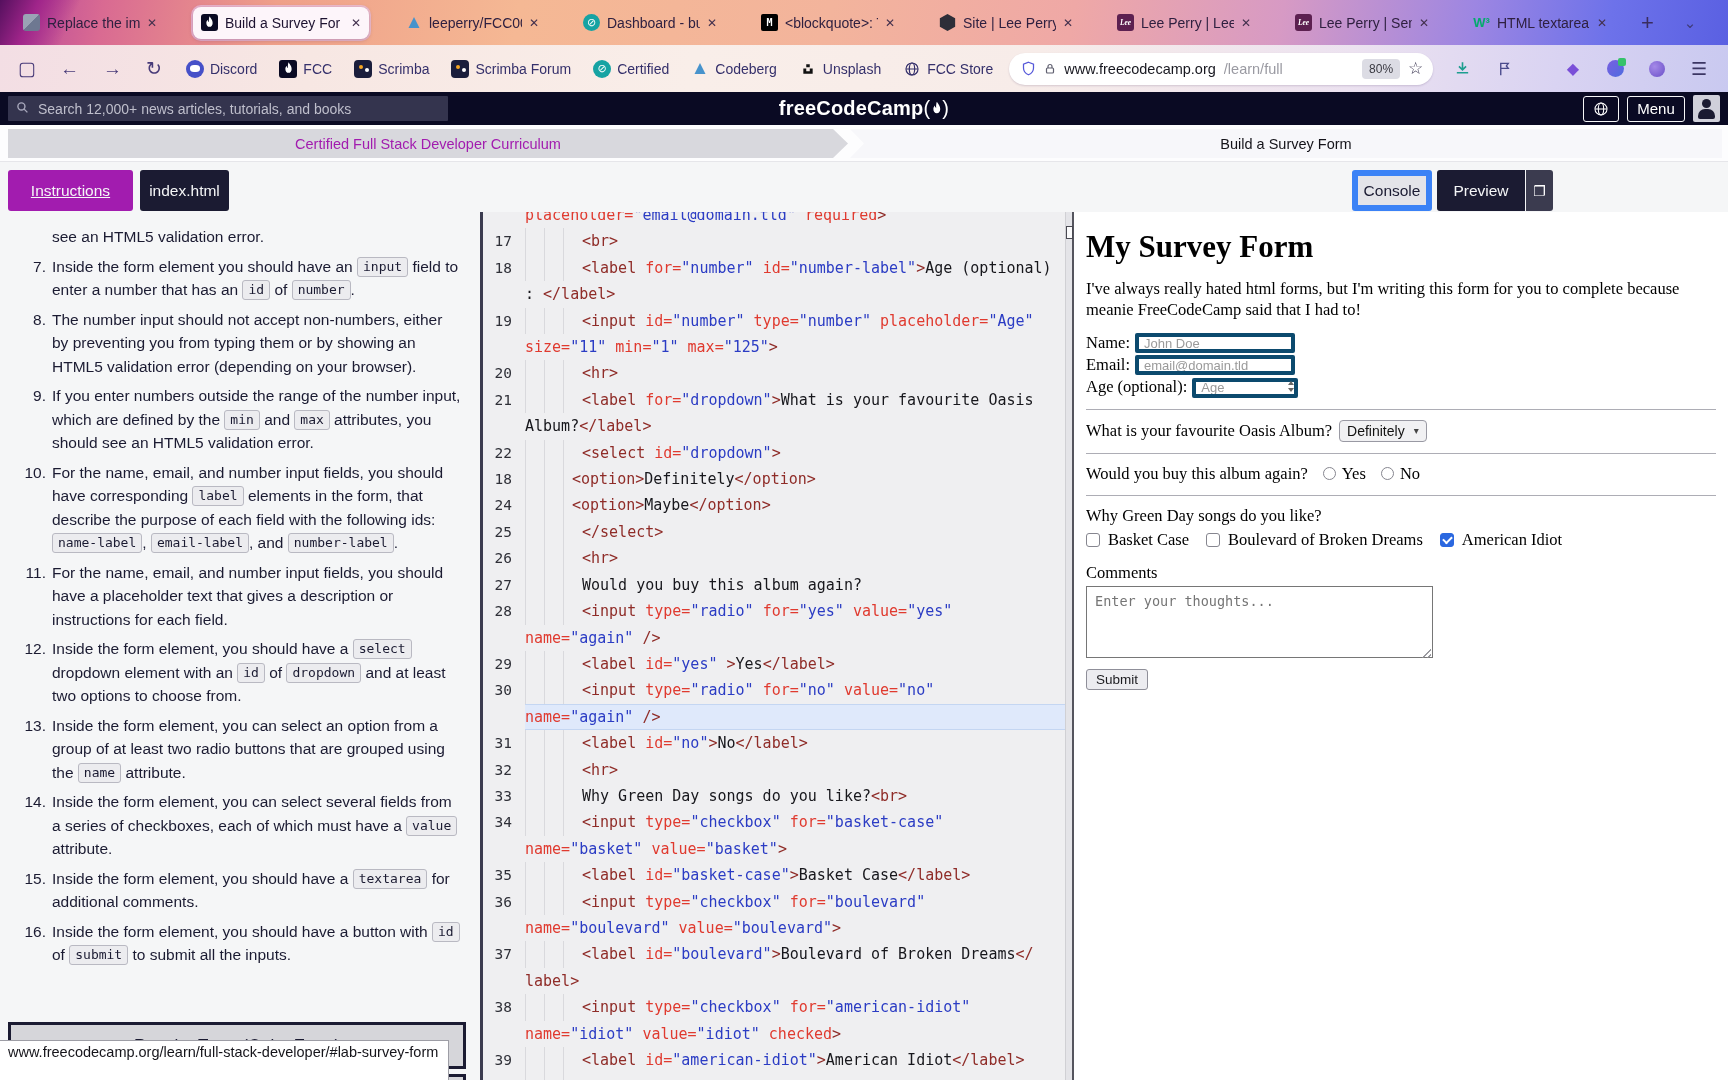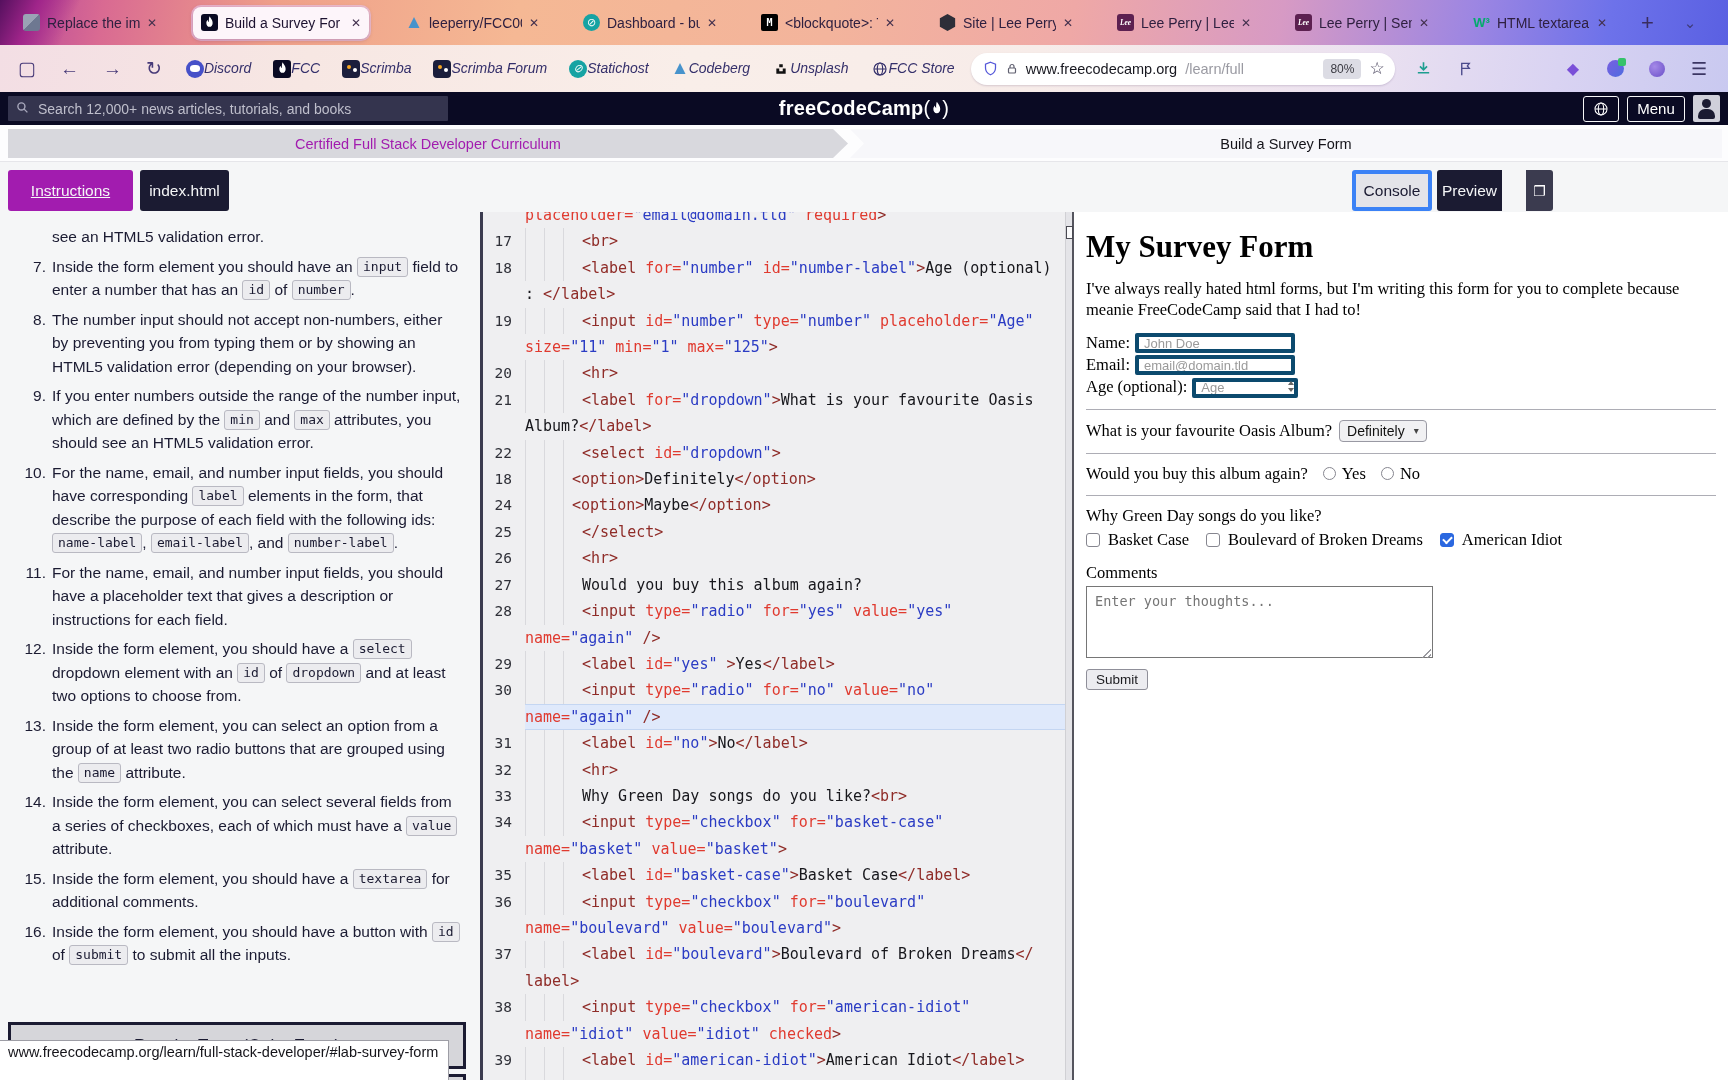--- a/index.html
+++ b/index.html
@@ -26,21 +26,21 @@
 .fav-w3 { background:transparent; color:#04aa6d; font-size:13px; }
 .newtab-btn { font-size:22px; color:#3a2d5e; margin-left:26px; z-index:1; }
 .tabmenu-btn { font-size:15px; color:#3e3a75; margin-left:30px; z-index:1; }
 
 
 .toolbar { height:47px; display:flex; align-items:center;
   background:linear-gradient(100deg,#f3dee4 0%,#f7e7e3 18%,#f9eee9 40%,#f7ece9 60%,#ece2f0 78%,#d9d3f2 90%,#c9c9f0 100%); }
 .tb-left { display:flex; align-items:center; gap:24px; padding-left:18px; color:#473a78; }
 .nav-glyph { font-size:19px; line-height:1; }
 .bookmarks { display:flex; align-items:center; gap:22px; margin-left:24px; }
-.bookmark { display:flex; align-items:flex-start; font-size:14px; color:#35306b; white-space:nowrap;font-style:italic; }
+.bookmark { display:flex; align-items:center; gap:6px; font-size:14px; color:#35306b; white-space:nowrap; }
 .bico { width:18px; height:18px; display:flex; align-items:center; justify-content:center; border-radius:3px; overflow:hidden; }
 .b-discord { background:#4650c8; border-radius:50%; }
 .disc-blob { width:10px; height:7px; background:#fff; border-radius:4px/3px; display:block; }
 .b-fcc { background:#0a0a23; }
 .b-scrimba { background:#1b1e3c; border-radius:4px; position:relative; }
 .scrimba-dots { width:4px; height:4px; border-radius:50%; background:#f5a623; box-shadow:6px 3px 0 #fff; display:block; margin:-4px 0 0 -5px; }
 .b-statichost { background:#16a3a3; border-radius:50%; color:#fff; font-size:11px; }
 .b-unsplash,.b-codeberg,.b-globe { background:transparent; }
 .urlbar { margin-left:16px; width:424px; height:32px; background:#fff; border-radius:16px; display:flex; align-items:center; padding:0 10px 0 12px; gap:8px; box-shadow:0 1px 2px rgba(60,40,90,.18); }
 .url-domain { font-size:14.5px; color:#17171f; }
@@ -75,22 +75,22 @@
 .crumb-left { position:absolute; left:8px; top:4px; width:840px; height:29px; background:#d8d8dd; color:#a21caf; font-size:14.5px; display:flex; align-items:center; justify-content:center;
   clip-path:polygon(0 0, calc(100% - 15px) 0, 100% 50%, calc(100% - 15px) 100%, 0 100%); }
 .crumb-right { position:absolute; left:850px; right:6px; top:4px; height:29px; background:#f7f7fa; color:#15141a; font-size:14.5px; display:flex; align-items:center; justify-content:center;
   clip-path:polygon(0 0, 100% 0, 100% 100%, 0 100%, 14px 50%); }
 
 
 .tooltabs { height:50px; background:#f5f6f7; position:relative; }
 .tt-btn { position:absolute; top:8px; height:41px; display:flex; align-items:center; justify-content:center; font-size:15.5px; border-radius:3px; }
 .tt-instructions { left:8px; width:125px; background:#a21caf; color:#f5f6f7;text-decoration:underline; }
 .tt-file { left:140px; width:89px; background:#1b1b32; color:#f5f6f7; }
-.tt-console { left:1352px; width:80px; background:#e4e4e9; color:#1b1b32; border:4px solid #3b82f6; }
-.tt-preview { left:1437px; width:65px; background:#1b1b32; color:#f5f6f7; border-radius:3px 0 0 3px; }
+.tt-console { left:1352px; width:80px; background:#e4e4e9; color:#1b1b32; border:6px solid #3b82f6; }
+.tt-preview { left:1437px; width:88px; background:#1b1b32; color:#f5f6f7; border-radius:3px 0 0 3px; }
 .tt-preview-extra { left:1526px; width:27px; background:#3b3b4f; color:#fff; border-radius:0 3px 3px 0; font-size:14px; }
 
 
 .main { display:flex; height:868px; }
 
 
 .pane-ins { width:480px; background:#f5f6f7; position:relative; overflow:hidden; }
 .ins-list { padding:13px 18px 0 20px; color:#1b1b32; font-size:15.5px; line-height:23.5px; }
 .li { display:flex; margin-bottom:6px; }
 .li-num { min-width:26px; text-align:right; margin-right:6px; flex-shrink:0; }
@@ -245,21 +245,21 @@
         <span>Scrimba</span>
       </span>
       <span class="bookmark">
         <span class="bico b-scrimba">
           <span class="scrimba-dots"></span>
         </span>
         <span>Scrimba Forum</span>
       </span>
       <span class="bookmark">
         <span class="bico b-statichost">⊘</span>
-        <span>Statichost</span>
+        <span>Certified</span>
       </span>
       <span class="bookmark">
         <span class="bico b-codeberg">
           <svg width="16" height="16" viewBox="0 0 16 16">
             <path d="M8 2 l5.5 11 H2.5 Z" fill="#4793cc"></path>
           </svg>
         </span>
         <span>Codeberg</span>
       </span>
       <span class="bookmark">

